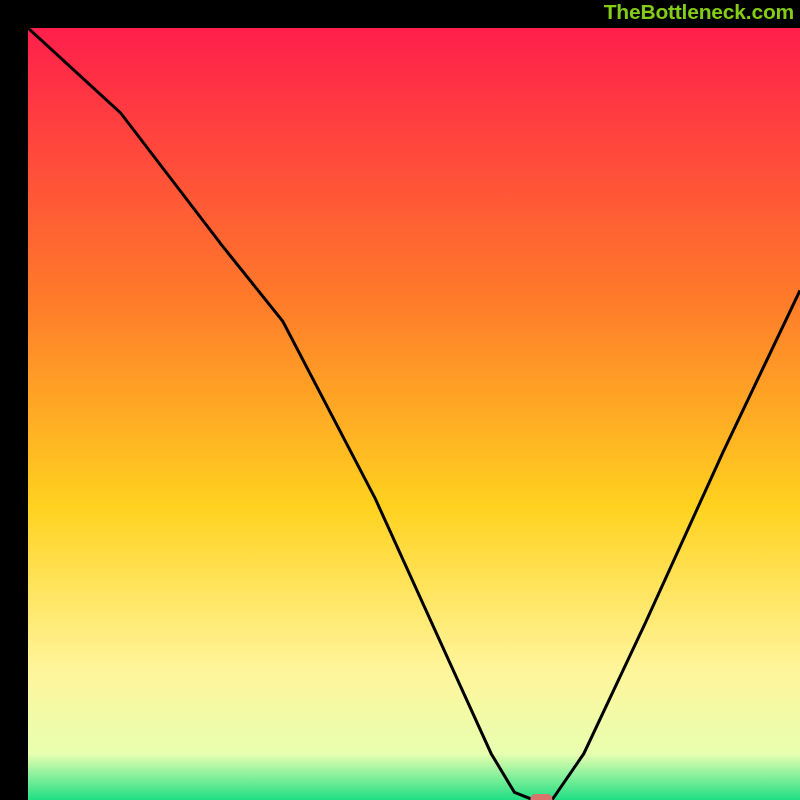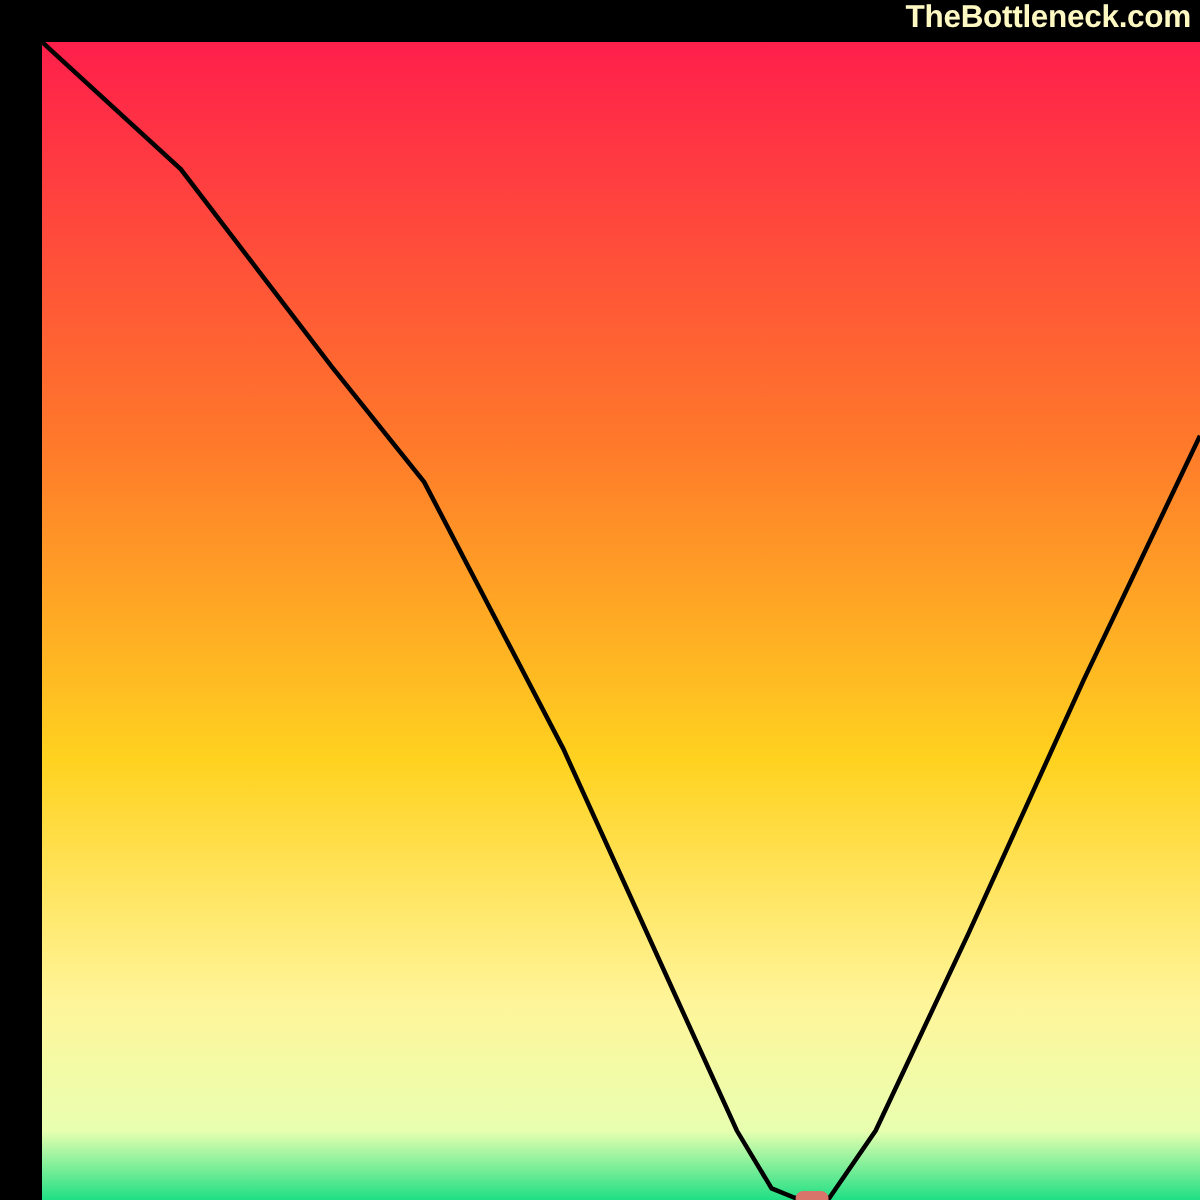--- a/index.html
+++ b/index.html
@@ -23,21 +23,21 @@
     position: absolute;
     left: 14px;
     top: 14px;
     width: 772px;
     height: 772px;
   }
   .watermark {
     position: absolute;
     top: 0px;
     right: 6px;
-    color: #fef9c3;
+    color: #84cc16;
     font-size: 21px;
     font-weight: bold;
     letter-spacing: -0.2px;
   }
   svg { display: block; }
 </style>
 </head>
 <body>
 
 <div class="frame">

